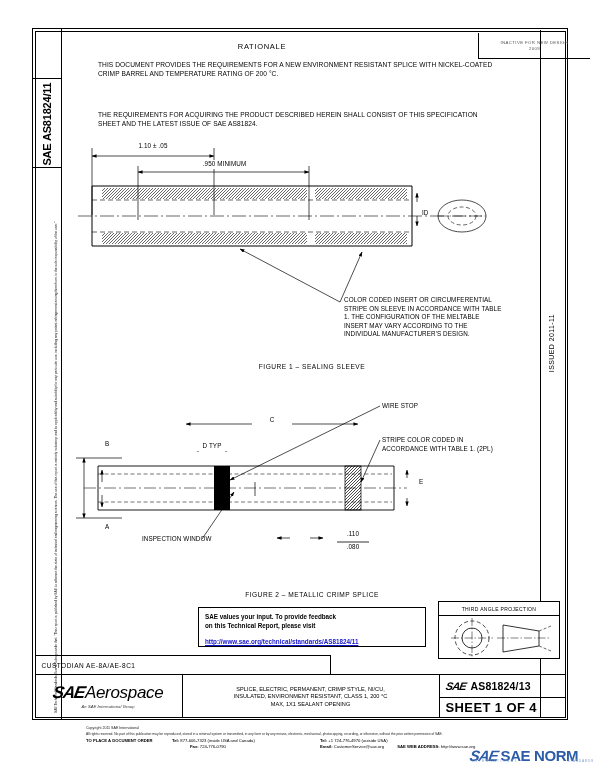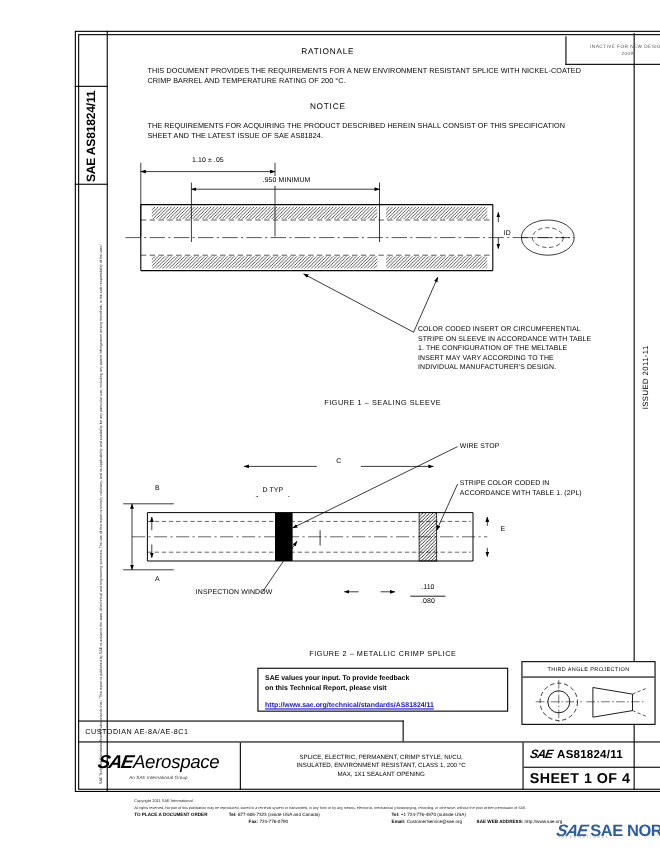--- a/index.html
+++ b/index.html
@@ -1,20 +1,20 @@
 <!DOCTYPE html>
 <html><head>
 <meta charset="utf-8">
 <style>
   html,body{margin:0;padding:0;background:#fff;}
   body{
     width:600px;height:776px;position:relative;overflow:hidden;
     font-family:"Liberation Sans", sans-serif;color:#000;
   }
-  .page{position:absolute;inset:0;background:#ffffff;margin-left:36px;}
+  .page{position:absolute;inset:0;background:#ffffff;}
 
   
   .frame{
     position:absolute;left:32px;top:28px;width:536px;height:692px;
     border:1.4px solid #000;box-sizing:border-box;
   }
   .frame-inner{
     position:absolute;left:34.5px;top:30.5px;width:531px;height:687px;
     border:0.7px solid #000;box-sizing:border-box;
   }
@@ -201,21 +201,20 @@
     </div>
 
     <div class="stamp-box">
       <div class="stamp-line">INACTIVE FOR NEW DESIGN</div>
       <div class="stamp-line">2009</div>
     </div>
 
     <div class="ctr-head">RATIONALE</div>
     <div class="body-txt" style="left:36px;top:30px;width:400px;">THIS DOCUMENT PROVIDES THE REQUIREMENTS FOR A NEW ENVIRONMENT RESISTANT SPLICE WITH NICKEL-COATED CRIMP BARREL AND TEMPERATURE RATING OF 200 °C.</div>
 
-    <div class="ctr-head" style="top:62px;">NOTICE</div>
     <div class="body-txt" style="left:36px;top:80px;width:400px;">THE REQUIREMENTS FOR ACQUIRING THE PRODUCT DESCRIBED HEREIN SHALL CONSIST OF THIS SPECIFICATION SHEET AND THE LATEST ISSUE OF SAE AS81824.</div>
 
     <svg class="canvas" viewBox="0 0 504 688">
       <defs>
         <marker id="ar" markerWidth="7" markerHeight="5" refX="6.5" refY="2.5" orient="auto">
           <path d="M0,0 L7,2.5 L0,5 z" fill="#000"></path>
         </marker>
         <marker id="arL" markerWidth="7" markerHeight="5" refX="0.5" refY="2.5" orient="auto">
           <path d="M7,0 L0,2.5 L7,5 z" fill="#000"></path>
         </marker>
@@ -358,21 +357,21 @@
       <div class="tb-desc">
         <div>SPLICE, ELECTRIC, PERMANENT, CRIMP STYLE, NI/CU,</div>
         <div>INSULATED, ENVIRONMENT RESISTANT, CLASS 1, 200 °C</div>
         <div>MAX, 1X1 SEALANT OPENING</div>
       </div>
     </div>
 
     <div class="tb-right">
       <div class="tb-num">
         <span class="mark">SAE</span>
-        <span class="num">AS81824/11</span>
+        <span class="num">AS81824/13</span>
       </div>
       <div class="tb-sheet">SHEET 1 OF 4</div>
     </div>
   </div>
 
   <div class="footer">
     <div class="f-copy">Copyright 2011 SAE International</div>
     <div class="f-rights">All rights reserved. No part of this publication may be reproduced, stored in a retrieval system or transmitted, in any form or by any means, electronic, mechanical, photocopying, recording, or otherwise, without the prior written permission of SAE.</div>
     <div class="f-order">
       <div class="f-col1">TO PLACE A DOCUMENT ORDER</div>

